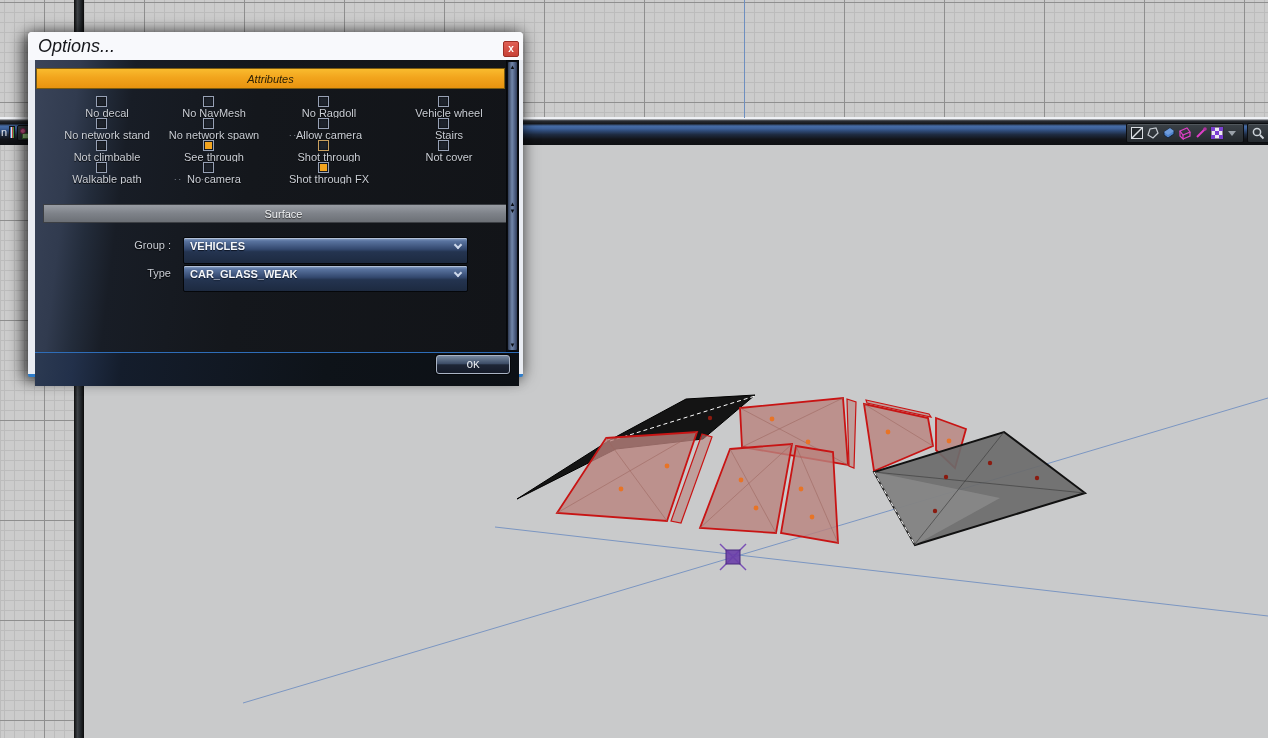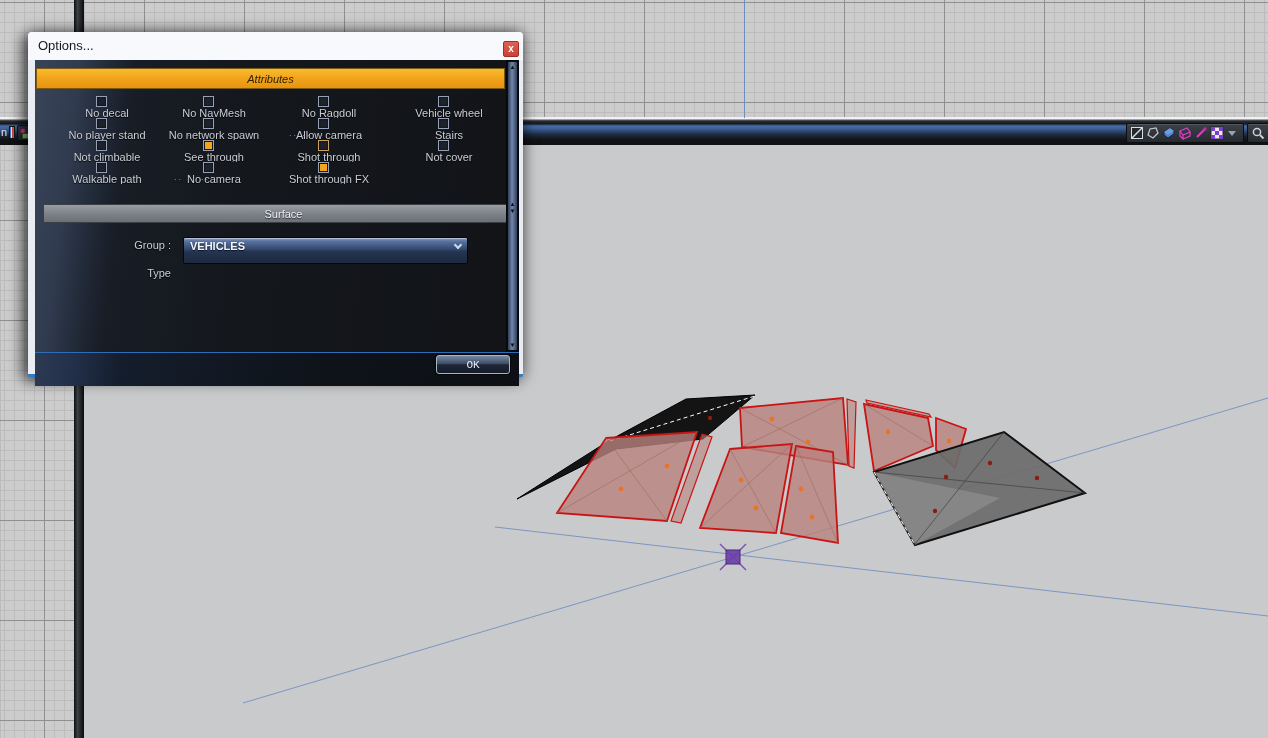--- a/index.html
+++ b/index.html
@@ -45,21 +45,21 @@
   .tb-icons{left:1126px;width:118px;}
   .tb-search{left:1247px;width:24px;}
   .icon{width:14px;height:14px;display:inline-block;flex:0 0 auto;}
   .dd-arrow{width:0;height:0;border-left:4px solid transparent;border-right:4px solid transparent;border-top:5px solid #9aa1a9;margin-left:2px;}
 
   
   .dialog{position:absolute;left:28px;top:32px;width:495px;height:345px;background:#e9ecf2;
     border-radius:4px 4px 2px 2px;border-bottom:3px solid #2e7cc9;
     box-shadow:0 0 16px rgba(0,0,0,.6),-6px 4px 14px rgba(0,0,0,.45);}
   .dlg-title{position:absolute;left:0;top:0;width:100%;height:28px;background:#f8f9fc;border-radius:4px 4px 0 0;}
-  .dlg-title-text{position:absolute;left:10px;top:0;line-height:28px;font-size:13px;color:#17181c;}
+  .dlg-title-text{position:absolute;left:10px;top:0;line-height:28px;font-size:18px;color:#17181c;font-style:italic;}
   .dlg-close{position:absolute;left:475px;top:9px;width:16px;height:16px;border-radius:2px;
     background:linear-gradient(#e06055,#c84237);border:1px solid #9c2f26;color:#fff;
     font-size:10px;font-weight:bold;text-align:center;line-height:14px;cursor:default;}
   .dlg-content{position:absolute;left:7px;top:28px;width:471px;height:292px;overflow:hidden;
     background:linear-gradient(97deg,#3a4459 0%,#313b4f 9%,#232c3b 14%,#181d26 20%,#14171c 45%,#121418 100%);}
   .attr-header{position:absolute;left:1px;top:8px;width:469px;height:21px;text-align:center;
     line-height:21px;font-size:11px;color:#2e2205;
     background:linear-gradient(#f9bb2e,#f2a51d 45%,#e8930f);border:1px solid #7a5a10;font-style:italic;}
   .cb-col{position:absolute;top:36px;}
   .cb-row{position:relative;height:22px;display:flex;align-items:center;flex-direction:column;}
@@ -228,21 +228,21 @@
     <div class="dlg-content">
       <div class="attr-header">Attributes</div>
       <div id="cb-grid">
           <div class="cb-col" style="left: 17px; width: 98px;">
             <div class="cb-row">
               <span class="cb-box"></span>
               <span class="cb-lbl">No decal</span>
             </div>
             <div class="cb-row">
               <span class="cb-box"></span>
-              <span class="cb-lbl">No player stand</span>
+              <span class="cb-lbl">No network stand</span>
             </div>
             <div class="cb-row">
               <span class="cb-box"></span>
               <span class="cb-lbl">Not climbable</span>
             </div>
             <div class="cb-row">
               <span class="cb-box"></span>
               <span class="cb-lbl">Walkable path</span>
             </div>
           </div>
@@ -303,20 +303,24 @@
 
       <div class="surf-header">Surface</div>
 
       <div class="fld-lbl" style="top:177px">Group :</div>
       <div class="combo" style="top:177px">
         <span class="combo-text">VEHICLES</span>
         <span class="chev"></span>
       </div>
 
       <div class="fld-lbl" style="top:205px">Type</div>
+      <div class="combo" style="top:205px">
+        <span class="combo-text">CAR_GLASS_WEAK</span>
+        <span class="chev"></span>
+      </div>
     </div>
 
     <div class="dlg-scroll">
       <div class="scroll-track"></div>
       <div class="scr-glyph" style="top:3px">▲</div>
       <div class="scr-glyph" style="top:140px">▲</div>
       <div class="scr-glyph" style="top:147px">▼</div>
       <div class="scr-glyph" style="top:281px">▼</div>
     </div>
 

